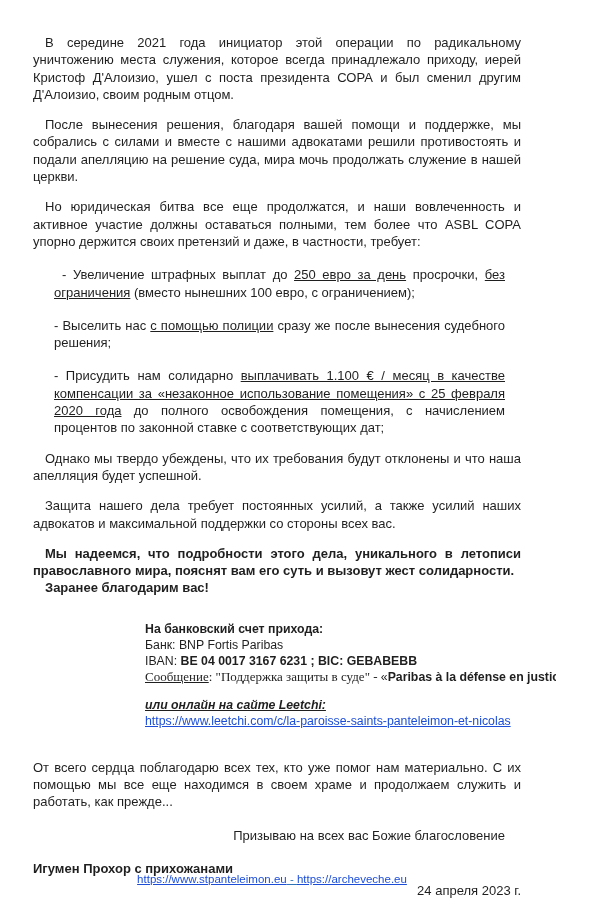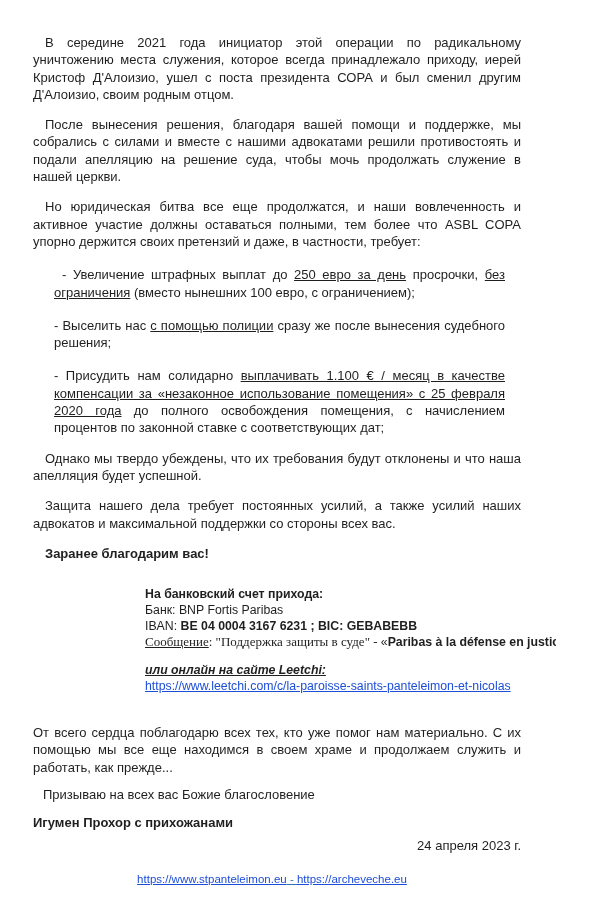--- a/index.html
+++ b/index.html
@@ -39,21 +39,21 @@
     text-decoration:underline;
   }
   a.link {
     color:#1d4ed8;
     text-decoration:underline;
     cursor:pointer;
     font-size:12.3px;
   }
 
   .closing { margin-top:30px; margin-bottom:0; }
-  .blessing { text-align:left; margin:10px; text-indent:0; }
+  .blessing { text-align:right; margin:16px; text-indent:0; }
   .signature { font-weight:700; margin:11px 0 0 0; text-align:left; }
   .dateline { text-align:right; margin:5px 0 0 0; }
 
   .footer {
     position:absolute;
     left:0; right:12px; top:872px;
     text-align:center;
     font-size:11.5px;
     line-height:15px;
   }
@@ -61,40 +61,41 @@
   .footer .sep { color:#2e75b6; text-decoration:underline; }
 </style>
 </head>
 <body>
 
 <div class="page">
   <div class="content">
 
     <p class="ind">В середине 2021 года инициатор этой операции по радикальному уничтожению места служения, которое всегда принадлежало приходу, иерей Кристоф Д'Алоизио, ушел с поста президента СОРА и был сменил другим Д'Алоизио, своим родным отцом.</p>
 
-    <p class="ind">После вынесения решения, благодаря вашей помощи и поддержке, мы собрались с силами и вместе с нашими адвокатами решили противостоять и подали апелляцию на решение суда, чтобы мочь продолжать служение в нашей церкви.</p>
+    <p class="ind">После вынесения решения, благодаря вашей помощи и поддержке, мы собрались с силами и вместе с нашими адвокатами решили противостоять и подали апелляцию на решение суда, мира мочь продолжать служение в нашей церкви.</p>
 
     <p class="ind nogap">Но юридическая битва все еще продолжатся, и наши вовлеченность и активное участие должны оставаться полными, тем более что ASBL COPA упорно держится своих претензий и даже, в частности, требует:</p>
 
     <div class="bullets">
       <p class="b-first"><span>- Увеличение штрафных выплат до </span><span class="u">250 евро за день</span><span> просрочки, </span><span class="u">без ограничения</span><span> (вместо нынешних 100 евро, с ограничением);</span></p>
       <p><span>- Выселить нас </span><span class="u">с помощью полиции</span><span> сразу же после вынесения судебного решения;</span></p>
       <p class="b3"><span>- Присудить нам солидарно </span><span class="u">выплачивать 1.100 € / месяц в качестве компенсации за «незаконное использование помещения» с 25 февраля 2020 года</span><span> до полного освобождения помещения, с начислением процентов по законной ставке с соответствующих дат;</span></p>
     </div>
 
     <p class="ind">Однако мы твердо убеждены, что их требования будут отклонены и что наша апелляция будет успешной.</p>
 
     <p class="ind">Защита нашего дела требует постоянных усилий, а также усилий наших адвокатов и максимальной поддержки со стороны всех вас.</p>
 
+    <p class="ind bold nogap">Мы надеемся, что подробности этого дела, уникального в летописи православного мира, пояснят вам его суть и вызовут жест солидарности.</p>
     <p class="ind bold">Заранее благодарим вас!</p>
 
     <div class="bank">
       <div class="line bold">На банковский счет прихода:</div>
       <div class="line">Банк: BNP Fortis Paribas</div>
-      <div class="line"><span>IBAN: </span><b>BE 04 0004 3167 6231 ;  BIC: GEBABEBB</b></div>
+      <div class="line"><span>IBAN: </span><b>BE 04 0017 3167 6231 ;  BIC: GEBABEBB</b></div>
       <div class="line"><span class="serif u">Сообщение</span><span class="serif">: "Поддержка защиты в суде" - </span><span>«</span><b>Paribas à la défense en justice</b><span>»</span></div>
       <div class="line online">или онлайн на сайте Leetchi:</div>
       <div class="line"><a class="link">https://www.leetchi.com/c/la-paroisse-saints-panteleimon-et-nicolas</a></div>
     </div>
 
     <p class="closing">От всего сердца поблагодарю всех тех, кто уже помог нам материально. С их помощью мы все еще находимся в своем храме и продолжаем служить и работать, как прежде...</p>
     <p class="blessing">Призываю на всех вас Божие благословение</p>
 
     <p class="signature">Игумен Прохор с прихожанами</p>
     <p class="dateline">24 апреля 2023 г.</p>

